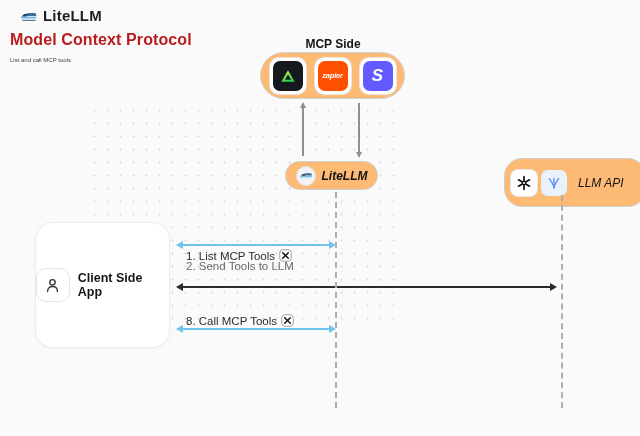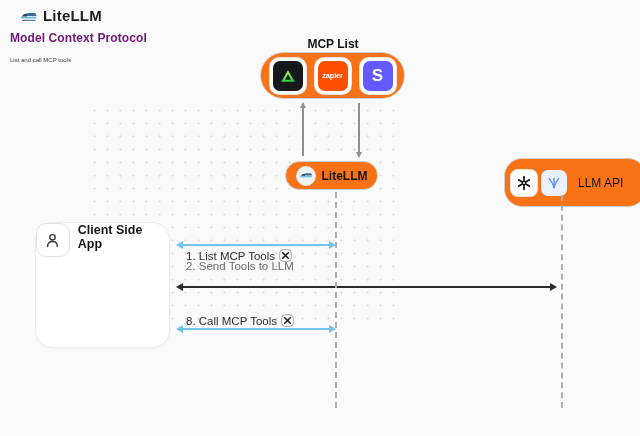--- a/index.html
+++ b/index.html
@@ -8,25 +8,25 @@
   .stage { position:relative; width:640px; height:436px; background:#fafafa; }
 
   
   .dots { position:absolute; left:88px; top:104px; width:316px; height:222px;
     background-image:radial-gradient(#e3e3e3 1.2px, transparent 1.3px);
     background-size:13px 13px; }
 
   
   .brand { position:absolute; left:19px; top:7px; display:flex; align-items:center; gap:5px; }
   .brand-text { font-size:15px; font-weight:700; color:#1f1f1f; letter-spacing:.2px; }
-  .title { position:absolute; left:10px; top:31px; font-size:12px; font-weight:800; color:#701a75; letter-spacing:.1px; }
+  .title { position:absolute; left:10px; top:31px; font-size:16px; font-weight:800; color:#b91c1c; letter-spacing:.1px; }
   .subtitle { position:absolute; left:10px; top:57px; font-size:6px; color:#3c3c3c; }
 
   
-  .pill { position:absolute; background:#f97316; border:1.5px solid #d2d2d2; display:flex; align-items:center; }
+  .pill { position:absolute; background:#fdba74; border:1.5px solid #d2d2d2; display:flex; align-items:center;font-style:italic; }
   .mcp-label { position:absolute; left:293px; top:37px; width:80px; text-align:center;
     font-size:12px; font-weight:600; color:#141414; }
   .mcp-pill { left:260px; top:52px; width:145px; height:47px; border-radius:24px; justify-content:center; gap:9px; }
   .tile { width:36px; height:36px; background:#fff; border-radius:9px; box-shadow:0 0 0 1px #e7e7e7;
     padding:3px; }
   .tile-inner { width:30px; height:30px; border-radius:7px; display:flex; align-items:center; justify-content:center; }
   .tile-dark  { background:#15181d; }
   .tile-zapier{ background:#FF4F00; }
   .tile-stripe{ background:#635BFF; }
   .zapier-word { color:#fff; font-size:7.5px; font-weight:700; letter-spacing:-.2px; }
@@ -39,21 +39,21 @@
 
   .llmapi-pill { left:504px; top:158px; width:142px; height:49px; border-radius:18px; padding-left:6px; gap:4px; border-color:#cfcfcf; }
   .mini-tile { width:26px; height:26px; border-radius:7px; display:flex; align-items:center; justify-content:center; }
   .openai-tile { background:#fff; box-shadow:0 0 0 1px #e4e4e4; }
   .provider-tile { background:#e9f1fd; }
   .llmapi-label { margin-left:7px; font-size:12px; font-weight:500; color:#141414; }
 
   
   .client-box { position:absolute; left:35px; top:222px; width:135px; height:126px; background:#fff;
     border:1px solid #ececec; border-radius:18px; box-shadow:0 1px 3px rgba(0,0,0,.04);
-    display:flex; justify-content:center; gap:8px; }
+    display:flex; align-items:center; justify-content:center; gap:8px; }
   .person-tile { width:34px; height:34px; border:1px solid #e3e3e3; border-radius:10px; background:#fff;
     display:flex; align-items:center; justify-content:center; }
   .client-label { font-size:12.5px; font-weight:600; color:#161616; }
 
   
   .vshaft { position:absolute; width:1.5px; background:#8f8f8f; }
   .shaft-up   { left:302px; top:107px; height:49px; }
   .shaft-down { left:358px; top:103px; height:50px; }
   .head-up, .head-down, .head-left, .head-right { position:absolute; width:0; height:0; }
   .head-up    { border-left:3.5px solid transparent; border-right:3.5px solid transparent; border-bottom:6px solid #8f8f8f; }
@@ -98,21 +98,21 @@
         <path d="M2.6 12 C3.4 9.2 4.8 7.4 6.8 6.3 L10 6.3 L10 9.6 L2.9 9.6 Z" fill="#23445c"></path>
         <rect x="3" y="10.2" width="19" height="1.7" fill="#58b7e8"></rect>
         <rect x="4" y="14" width="17" height="1.3" fill="#5a6b7a"></rect>
       </svg>
     </span>
     <span class="brand-text">LiteLLM</span>
   </div>
   <div class="title">Model Context Protocol</div>
   <div class="subtitle">List and call MCP tools</div>
 
-  <div class="mcp-label">MCP List</div>
+  <div class="mcp-label">MCP Side</div>
   <div class="pill mcp-pill">
     <div class="tile">
       <div class="tile-inner tile-dark">
         <span>
           <svg width="20" height="20" viewBox="0 0 24 24">
             <defs>
               <linearGradient id="tri" x1="0" y1="0" x2="0.4" y2="1">
                 <stop offset="0" stop-color="#e9f94b"></stop>
                   <stop offset="1" stop-color="#2fd14e"></stop>
               </linearGradient>

